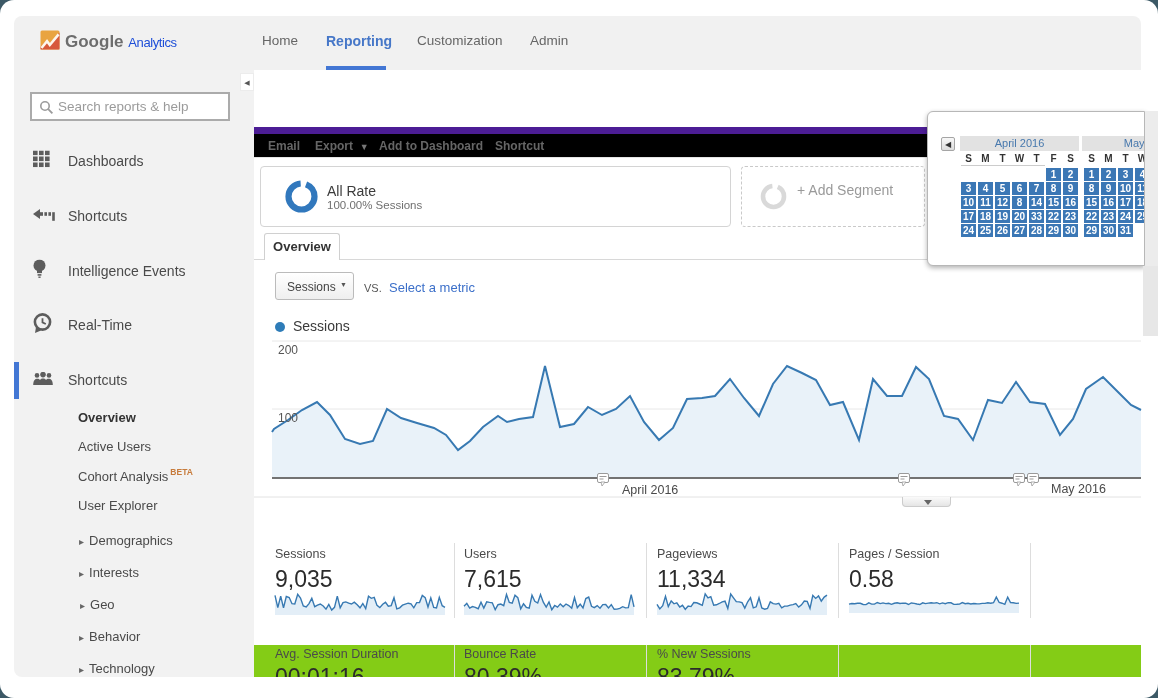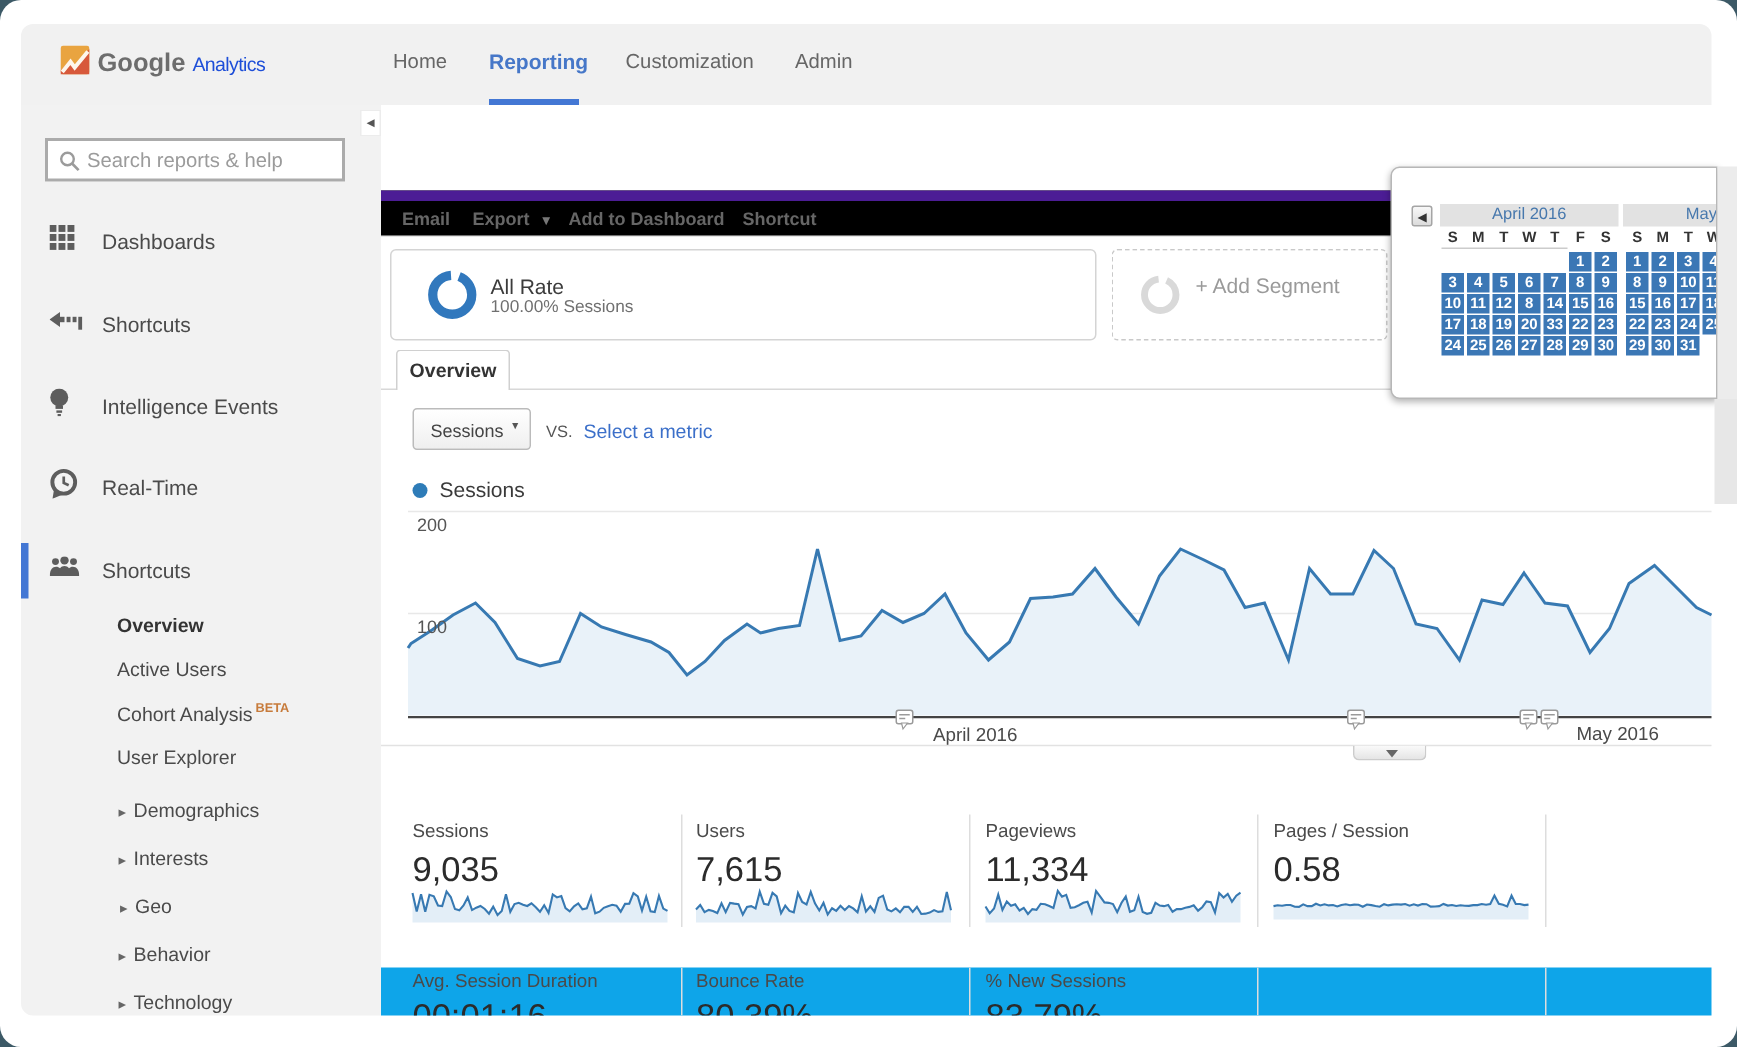--- a/index.html
+++ b/index.html
@@ -56,21 +56,21 @@
 .dow { position:absolute; top:41px; width:15px; text-align:center; font-size:10px;
   font-weight:bold; color:#333; }
 .dc { position:absolute; width:15px; height:13px; background:#3b77b5; color:#fff;
   font-size:10px; font-weight:bold; text-align:center; line-height:13px; }
 #rstrip { left:1145px; top:111px; width:13px; height:155px; background:#ececec; }
 #thumb { left:1143px; top:266px; width:15px; height:70px; background:#e7e7e7; }
 #expander { left:902px; top:497px; width:49px; height:10px; border:1px solid #ccc; border-top:none;
   border-radius:0 0 4px 4px; background:linear-gradient(#fafafa,#e5e5e5); }
 #expander:after { content:""; position:absolute; left:21px; top:3px; border:4px solid transparent;
   border-top:5px solid #666; }
-#botclip { left:254px; top:645px; width:887px; height:32px; background:#0ea5e9; overflow:hidden; }
+#botclip { left:254px; top:645px; width:887px; height:32px; background:#84cc16; overflow:hidden; }
 </style></head>
 <body>
 <div id="card">
   <div class="abs" id="header">
     <div class="abs" style="left:26px;top:14px"><svg width="20" height="20" viewBox="0 0 20 20">
 <rect x="0.5" y="0.5" width="19" height="19" rx="1.5" fill="#e9a440"></rect>
 <path d="M0.5 17 L6.8 9.8 L9.8 13.6 L19.5 2.6 L19.5 19.5 L0.5 19.5 Z" fill="#d7593b"></path>
 <path d="M1.5 18 L7 11.2 L9.8 15 L18.6 4.4" stroke="#fdf6ec" stroke-width="2.6" fill="none"></path>
 </svg></div>
     <div class="abs" style="left:51px;top:16px;font-size:17px;color:#6d6d6d;font-weight:bold">Google

